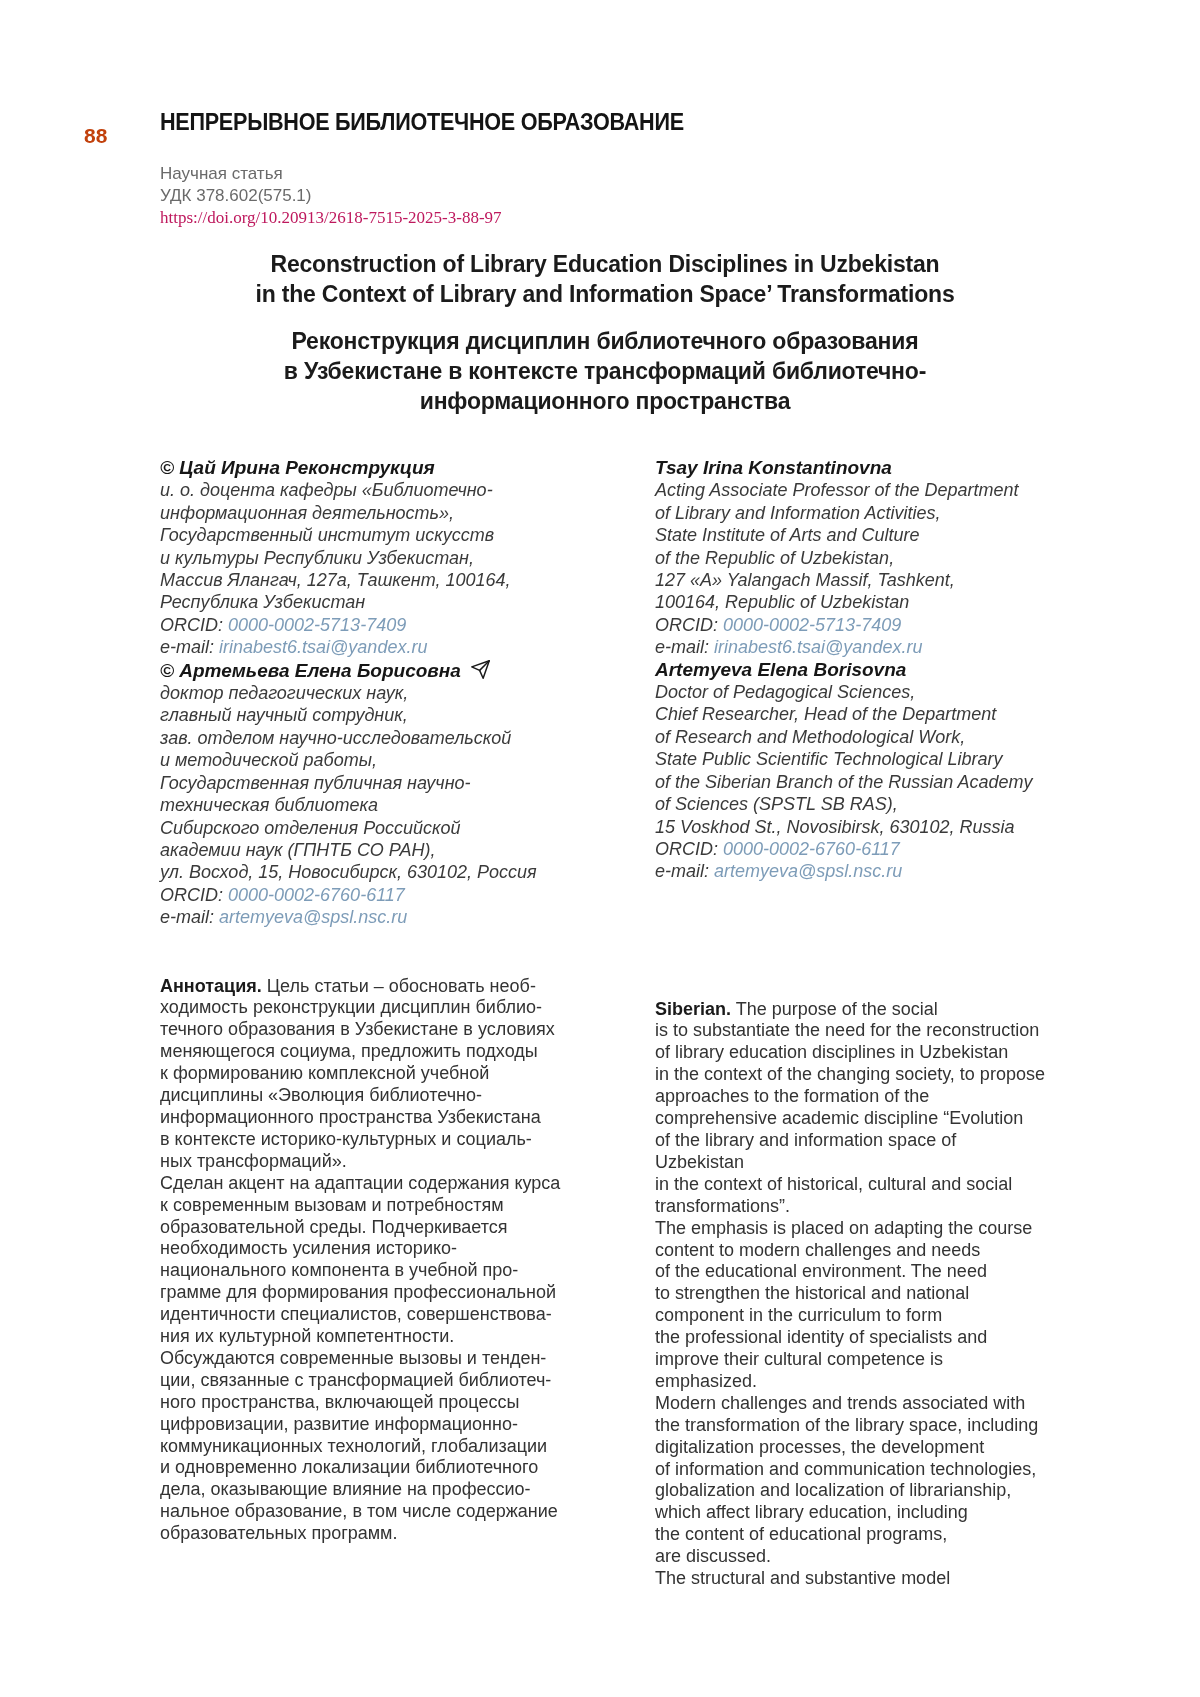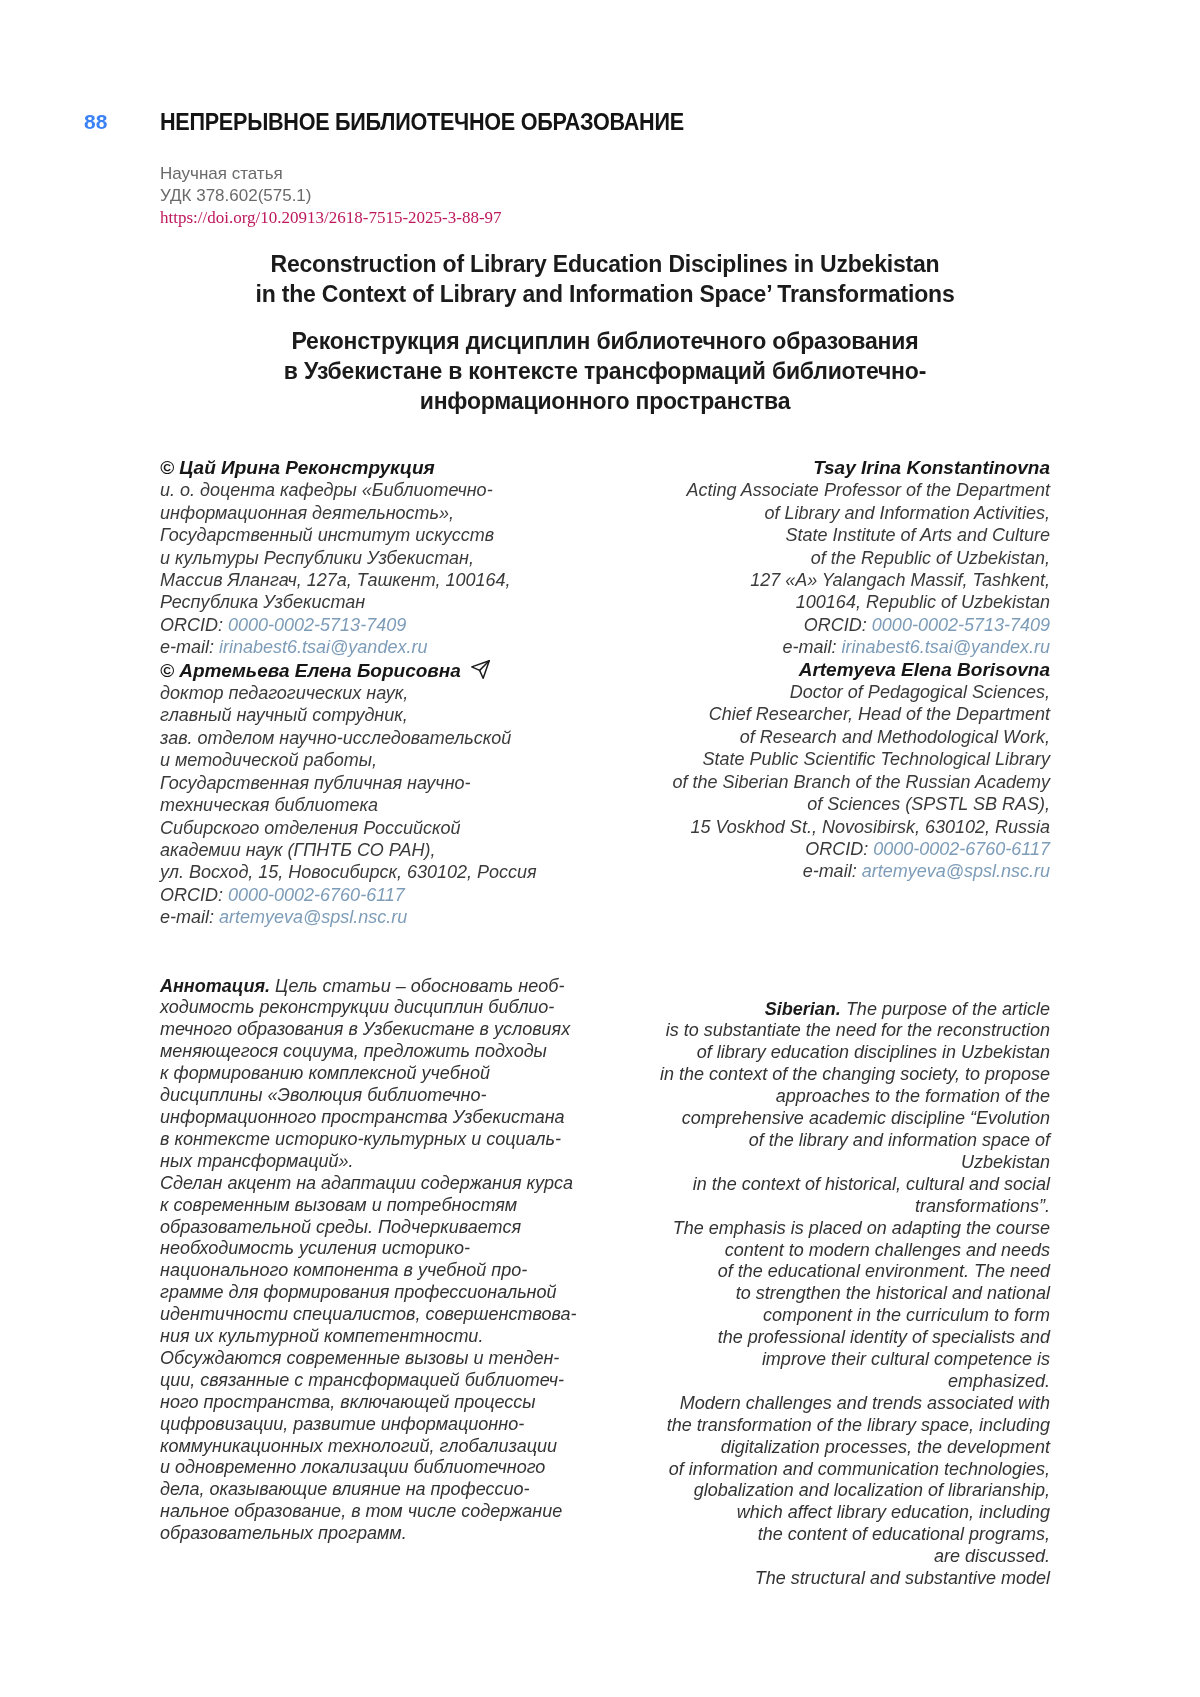--- a/index.html
+++ b/index.html
@@ -6,21 +6,21 @@
   body {
     width:1200px; height:1697px;
     font-family:"Liberation Sans","DejaVu Sans",sans-serif;
     color:#3b3b3b;
     -webkit-font-smoothing:antialiased;
   }
   .sheet { position:relative; box-sizing:border-box; padding:108px 150px 0 160px; }
 
   
   .page-head { position:relative; margin-bottom:27px; }
-  .pagenum { position:absolute; left:-76px; top:2px; font-size:21px; font-weight:bold; color:#3b82f6; }
+  .pagenum { position:absolute; left:-76px; top:16px; font-size:21px; font-weight:bold; color:#c2410c; }
   .section-title {
     margin:0; font-size:24px; font-weight:bold; color:#141414;
     letter-spacing:-0.3px; white-space:nowrap;
     transform:scaleX(0.90); transform-origin:left center;
   }
 
   
   .meta { font-size:17px; line-height:22px; color:#6a6a6a; }
   .meta a { color:#be185d; text-decoration:none; cursor:pointer;font-family:Liberation Serif, serif; }
 
@@ -30,31 +30,31 @@
     font-size:23px; line-height:30px; letter-spacing:-0.2px;
   }
   .title-ru { margin-top:17px; }
   .title-en { margin-top:20px; }
 
   .lines { white-space:pre-line; }
 
   
   .cols { display:flex; }
   .col-left  { width:452px; margin-right:43px; flex:none; }
-  .col-right { width:395px; flex:none;text-align:right; }
+  .col-right { width:395px; flex:none; }
 
   
   .authors { margin-top:41px; font-style:italic; font-size:18px; line-height:22.4px; color:#3a3a3a; }
   .author-name { font-weight:bold; font-size:19px; color:#161616; }
   .author-name svg { vertical-align:-3px; margin-left:9px; }
   .idline .lbl { color:#3a3a3a; }
   .idline a { font-style:italic; text-decoration:none; cursor:pointer; }
 
   
-  .abstracts { margin-top:47px; font-size:18px; line-height:21.9px; color:#333333;font-style:italic; }
+  .abstracts { margin-top:47px; font-size:18px; line-height:21.9px; color:#333333; }
   .abs { margin:0; }
   .abs-label { font-weight:bold; color:#1a1a1a; }
   .abs-lines { display:block; }
   .abs-en-pad { padding-top:23px; }
 
   a.link-accent { }
 </style>
 </head>
 <body>
 
@@ -160,21 +160,21 @@
 ции, связанные с трансформацией библиотеч-
 ного пространства, включающей процессы
 цифровизации, развитие информационно-
 коммуникационных технологий, глобализации
 и одновременно локализации библиотечного
 дела, оказывающие влияние на профессио-
 нальное образование, в том числе содержание
 образовательных программ.</span></p>
     </div>
     <div class="col-right abs-en-pad">
-      <p class="abs"><span class="abs-label">Siberian.</span> <span>The purpose of the article</span><span class="lines abs-lines">is to substantiate the need for the reconstruction
+      <p class="abs"><span class="abs-label">Siberian.</span> <span>The purpose of the social</span><span class="lines abs-lines">is to substantiate the need for the reconstruction
 of library education disciplines in Uzbekistan
 in the context of the changing society, to propose
 approaches to the formation of the
 comprehensive academic discipline “Evolution
 of the library and information space of Uzbekistan
 in the context of historical, cultural and social
 transformations”.
 The emphasis is placed on adapting the course
 content to modern challenges and needs
 of the educational environment. The need

